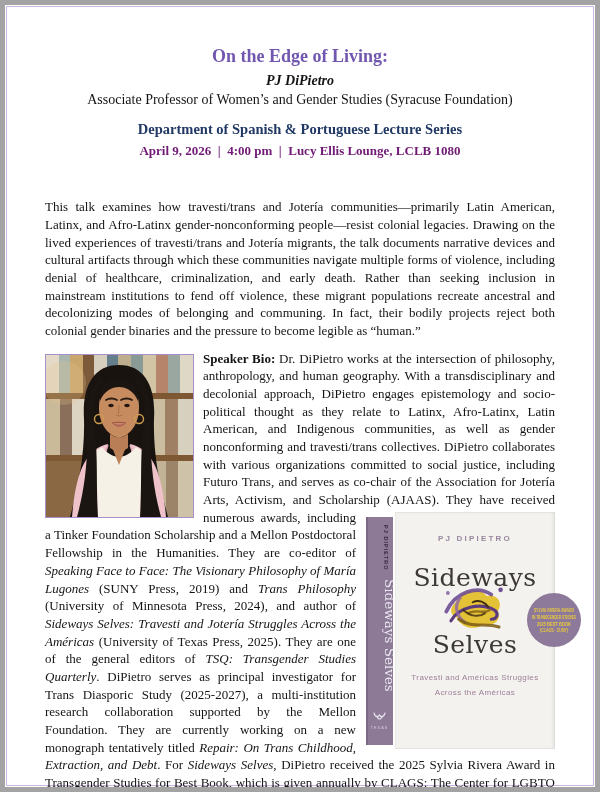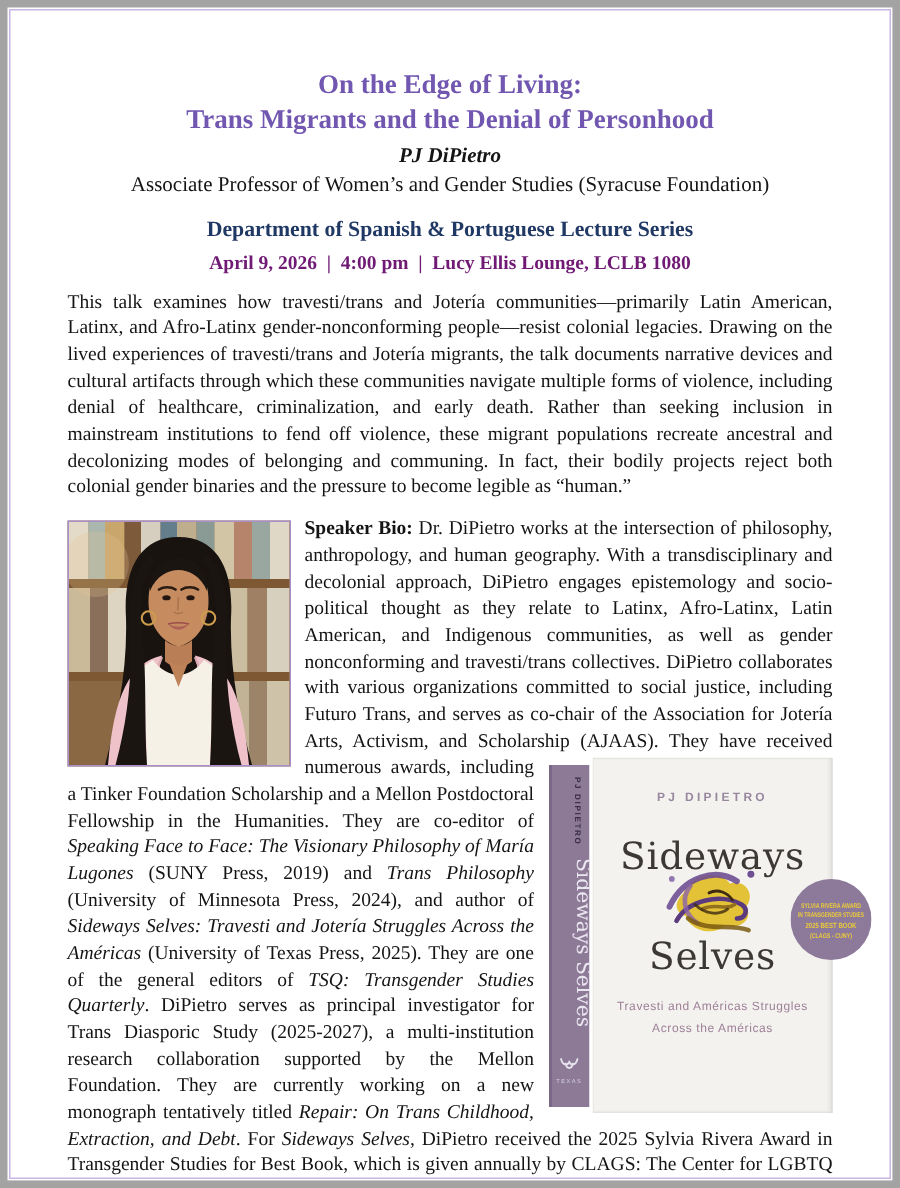--- a/index.html
+++ b/index.html
@@ -12,21 +12,21 @@
     font-family:"Liberation Serif","DejaVu Serif",serif;
     color:#141414;
     overflow:hidden;
   }
   .content{padding:40px 40px 0 40px;}
   .title-line{ text-align:center;font-weight:bold;font-size:18px;line-height:1.3;color:#7257b0;}
   .speaker-name{text-align:center;font-weight:bold;font-style:italic;font-size:14px;margin-top:5px;}
   .speaker-affil{text-align:center;font-size:14px;margin-top:3px;}
   .series{text-align:center;font-weight:bold;font-size:14.5px;color:#203864;margin-top:13px;}
   .event{text-align:center;font-weight:bold;font-size:13px;color:#701a75;margin-top:5px;}
-  .abstract{margin-top:9px;text-align:justify;font-size:13px;line-height:1.36;}
+  .abstract{margin-top:39px;text-align:justify;font-size:13px;line-height:1.36;}
   .bio{margin-top:10px;text-align:justify;font-size:13px;line-height:1.36;}
   .photo-wrap{
     float:left;width:149px;height:164px;margin:4px 9px 2px 0;
     border:1px solid #a98fc9;box-sizing:border-box;background:#9c7750;
   }
   .photo-wrap svg{display:block;width:100%;height:100%;}
   .book-wrap{float:right;width:189px;height:237px;margin:3px 0 4px 10px;position:relative;}
   .book{display:flex;width:100%;height:100%;}
   .spine{width:27px;height:228px;margin-top:5px;}
   .spine svg{display:block;width:100%;height:100%;}
@@ -54,21 +54,20 @@
   .badge{position:absolute;top:81px;right:-26px;width:54px;height:54px;z-index:3;}
   .clearfix::after{content:"";display:block;clear:both;}
 </style>
 </head>
 <body>
 
 <div class="page">
   <div class="content clearfix">
 
     <div class="title-line">On the Edge of Living:</div>
-    <div class="title-line">Trans Migrants and the Denial of Personhood</div>
     <div class="speaker-name">PJ DiPietro</div>
     <div class="speaker-affil">Associate Professor of Women’s and Gender Studies (Syracuse Foundation)</div>
 
     <div class="series">Department of Spanish &amp; Portuguese Lecture Series</div>
     <div class="event">April 9, 2026 &nbsp;|&nbsp; 4:00 pm &nbsp;|&nbsp; Lucy Ellis Lounge, LCLB 1080</div>
 
     <div class="abstract">This talk examines how travesti/trans and Jotería communities—primarily Latin American, Latinx, and Afro-Latinx gender-nonconforming people—resist colonial legacies. Drawing on the lived experiences of travesti/trans and Jotería migrants, the talk documents narrative devices and cultural artifacts through which these communities navigate multiple forms of violence, including denial of healthcare, criminalization, and early death. Rather than seeking inclusion in mainstream institutions to fend off violence, these migrant populations recreate ancestral and decolonizing modes of belonging and communing. In fact, their bodily projects reject both colonial gender binaries and the pressure to become legible as “human.”</div>
 
     <div class="bio">
 

